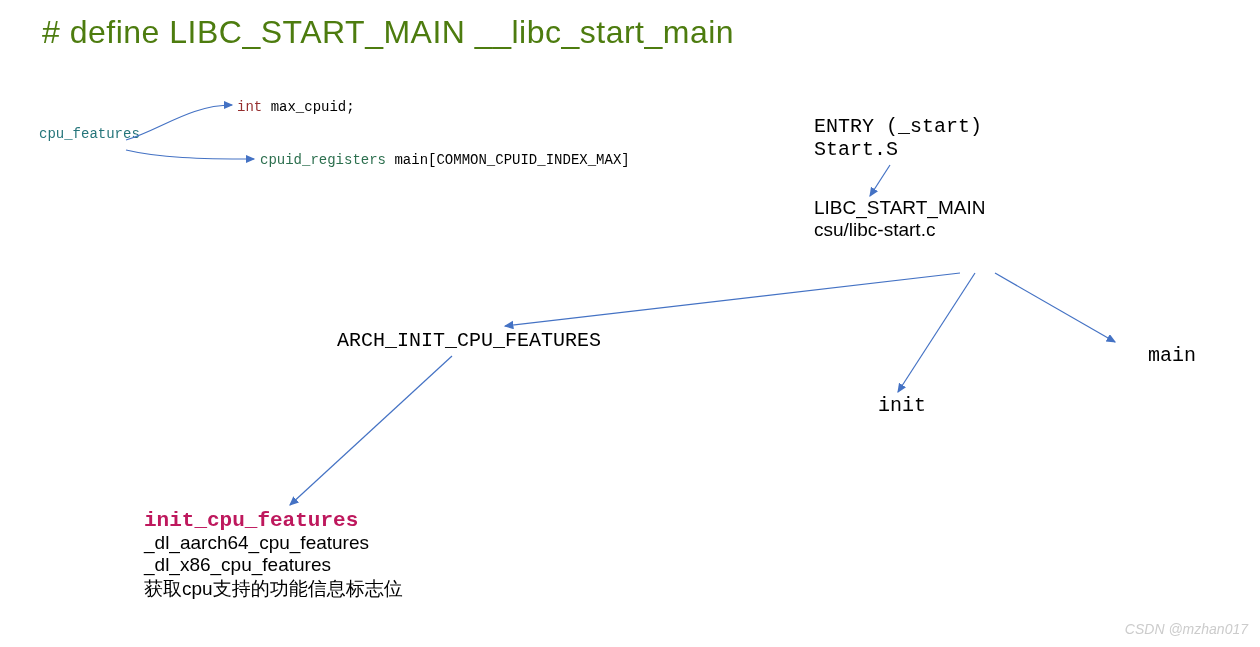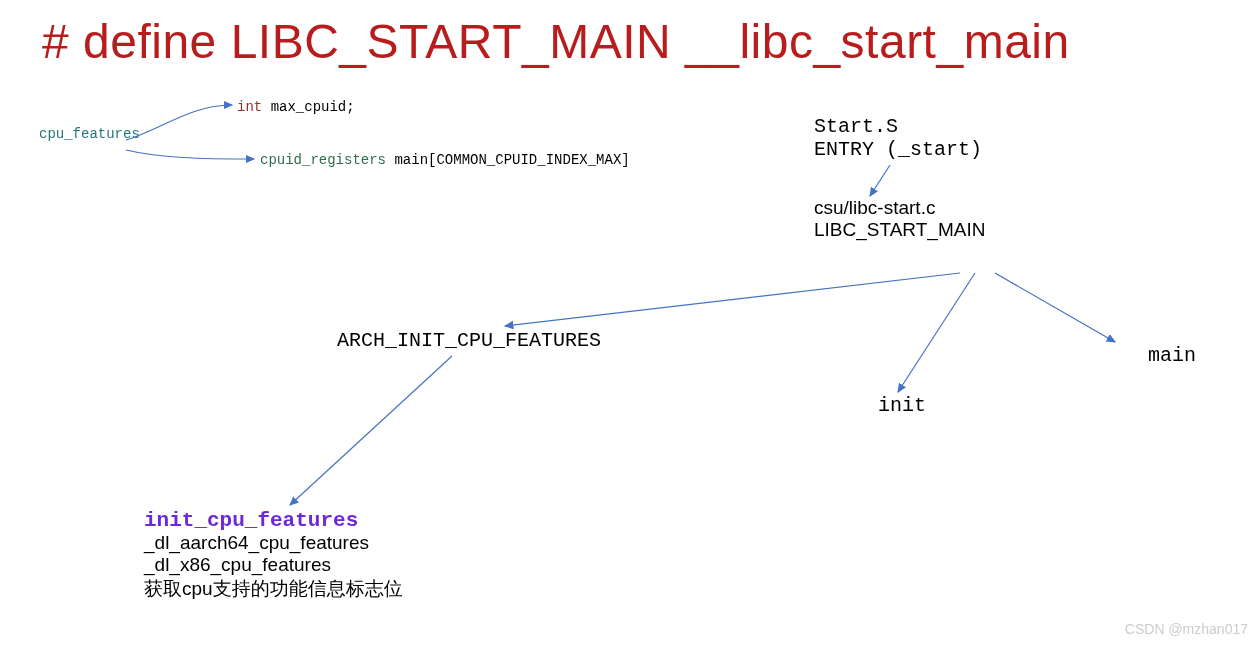--- a/index.html
+++ b/index.html
@@ -8,52 +8,53 @@
       height: 647px;
       background: #ffffff;
       position: relative;
       font-family: "Consolas", "Courier New", monospace;
       overflow: hidden;
     }
     .title {
       position: absolute;
       top: 14px;
       left: 42px;
-      font-size: 48px;
+      font-size: 32px;
       font-weight: 400;
       font-family: "Segoe UI", Arial, sans-serif;
-      color: #b91c1c;
+      color: #4d7c0f;
       letter-spacing: 0.5px;
     }
     .node {
       position: absolute;
       font-size: 14px;
       color: #000;
       white-space: nowrap;
     }
     .mono-heavy {
       font-family: "Consolas", "Courier New", monospace;
       font-size: 20px;
-      color: #6d28d9;
+      color: #be185d;
       font-weight: 700;
     }
     .mono { font-family: "Consolas", "Courier New", monospace; font-size: 20px; }
     .mono-light { font-family: "Segoe UI", Arial, sans-serif; font-size: 19px; }
     .small-code { font-size: 14px; }
     .kw-int { color: #952d2d; margin-top: 24px; }
     .kw-struct { color: #2c6f4e; }
     .ital { }
     .teal { color: #25757a; }
     .watermark {
       position: absolute;
       bottom: 10px;
       right: 12px;
       font-size: 14px;
       color: #cccccc;
       font-family: Arial, sans-serif;
+      font-style: italic;
     }
     svg.arrows {
       position: absolute;
       top: 0; left: 0;
       width: 1260px; height: 647px;
       pointer-events: none;
     }
   </style>
 </head>
 <body>
@@ -65,27 +66,27 @@
 <div class="node small-code" style="top:99px; left:237px;">
   <span class="kw-int">int</span>
   <span> </span><span>max_cpuid</span><span>;</span>
 </div>
 
 <div class="node small-code" style="top:152px; left:260px;">
   <span class="kw-struct">cpuid_registers</span><span> main[</span><span class="ital">COMMON_CPUID_INDEX_MAX</span><span>]</span>
 </div>
 
 <div class="node" style="top:115px; left:814px;">
+  <div class="mono">ENTRY (_start)</div>
   <div class="mono">Start.S</div>
-  <div class="mono">ENTRY (_start)</div>
 </div>
 
 <div class="node" style="top:197px; left:814px;">
+  <div class="mono-light">LIBC_START_MAIN</div>
   <div class="mono-light">csu/libc-start.c</div>
-  <div class="mono-light">LIBC_START_MAIN</div>
 </div>
 
 <div class="node mono" style="top:329px; left:337px;">ARCH_INIT_CPU_FEATURES</div>
 
 <div class="node mono" style="top:394px; left:878px;">init</div>
 
 <div class="node mono" style="top:344px; left:1101px;margin-left:47px;">main</div>
 
 <div class="node" style="top:509px; left:144px;">
   <div class="mono-heavy" style="font-size:21px;">init_cpu_features</div>

